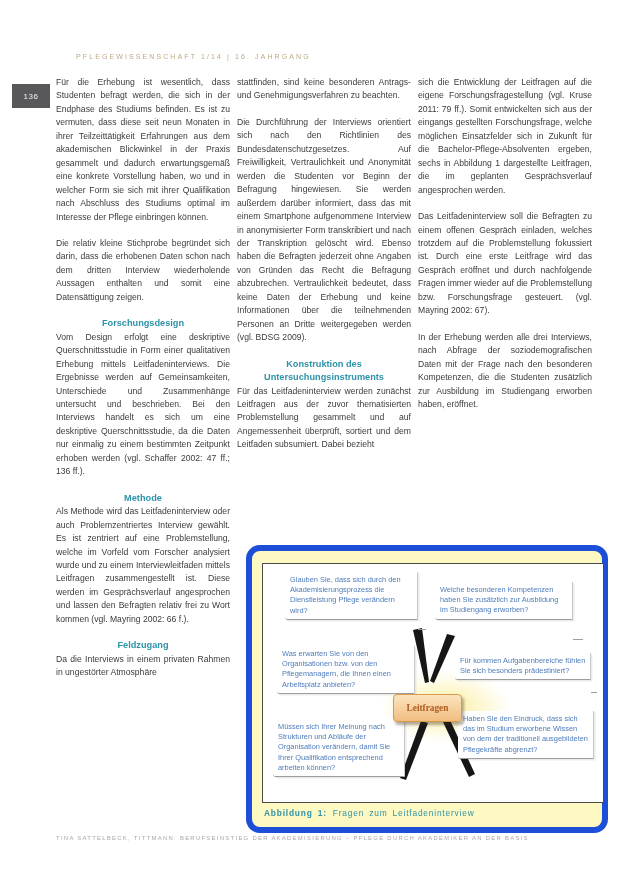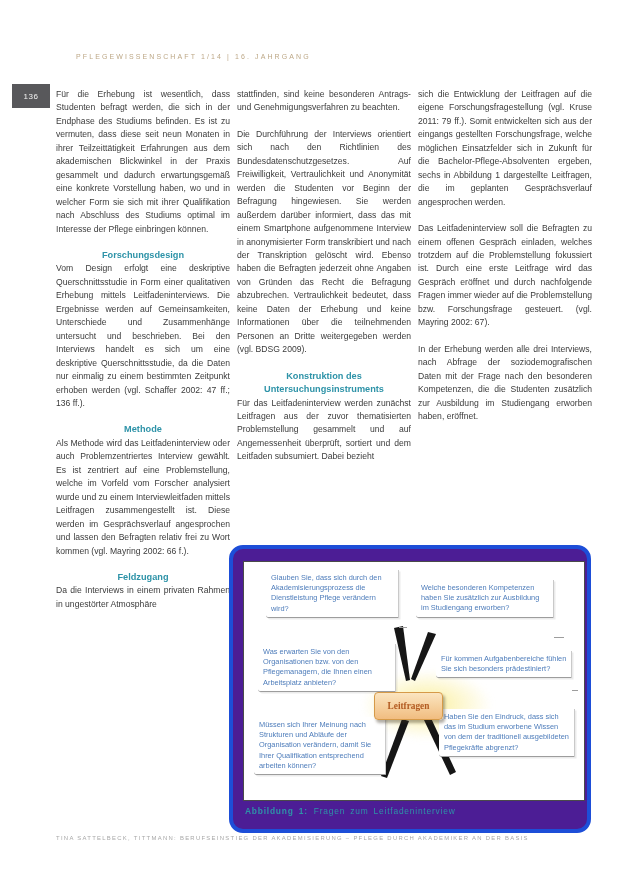--- a/index.html
+++ b/index.html
@@ -10,33 +10,33 @@
   .running-header{position:absolute;left:76px;top:53px;font-size:7px;
     letter-spacing:2.1px;color:#bda887;text-transform:uppercase;white-space:nowrap;}
   .running-footer{position:absolute;left:56px;top:835px;font-size:5.9px;
     letter-spacing:1.3px;color:#a8a8a8;white-space:nowrap;text-transform:uppercase;}
 
   .page-badge{position:absolute;left:12px;top:84px;width:38px;height:24px;
     background:#58585b;color:#f2f2f2;display:flex;align-items:center;
     justify-content:center;font-size:8px;letter-spacing:.5px;}
 
   
-  .col{position:absolute;top:88px;width:174px;font-size:8.6px;line-height:13.45px;
+  .col{position:absolute;top:76px;width:174px;font-size:8.6px;line-height:13.45px;
     text-align:justify;color:#3b3b3b;hyphens:auto;}
   .col-1{left:56px;}
   .col-2{left:237px;}
   .col-3{left:418px;}
   .col p{margin:0 0 13px 0;}
   .col h3{margin:13px 0 0 0;font-size:9.2px;line-height:13.45px;font-weight:600;
     color:#2e93a8;text-align:center;}
   .col h3 + p{margin-top:0;}
 
   
-  .figure-box{position:absolute;left:229px;top:545px;width:362px;height:288px;
-    border:4px solid #1d4ed8;border-radius:14px;background:#4c1d95;box-sizing:border-box;}
+  .figure-box{position:absolute;left:246px;top:545px;width:362px;height:288px;
+    border:6px solid #1d4ed8;border-radius:14px;background:#fef9c3;box-sizing:border-box;}
   .diagram{position:absolute;left:10px;top:12px;width:340px;height:238px;
     border:1px solid #4a4a4a;background:#fff;}
   .halo{position:absolute;left:118px;top:108px;width:130px;height:70px;
     background:radial-gradient(closest-side,rgba(250,238,150,.95),rgba(250,238,150,0));
     filter:blur(3px);}
   .branches{position:absolute;left:0;top:0;width:340px;height:238px;}
   .qbox{position:absolute;background:#fff;color:#4d7cba;font-size:7.4px;
     line-height:10.2px;padding:3px 4px 3px 5px;box-sizing:border-box;
     border-bottom:1.4px solid #9d9d9d;border-right:1px solid #c9c9c9;
     border-bottom-left-radius:3px;box-shadow:1.5px 1.5px 0 rgba(0,0,0,0.08);}
@@ -57,20 +57,21 @@
 </style>
 </head>
 <body>
 
 <div class="running-header">Pflegewissenschaft 1/14 | 16. Jahrgang</div>
 
 <div class="page-badge">136</div>
 
 <div class="col col-1">
   <p>Für die Erhebung ist wesentlich, dass Studenten befragt werden, die sich in der Endphase des Studiums befinden. Es ist zu vermuten, dass diese seit neun Monaten in ihrer Teilzeittätigkeit Erfahrungen aus dem akademischen Blickwinkel in der Praxis gesammelt und dadurch erwartungsgemäß eine konkrete Vorstellung haben, wo und in welcher Form sie sich mit ihrer Qualifikation nach Abschluss des Studiums optimal im Interesse der Pflege einbringen können.</p>
+  <p>Die relativ kleine Stichprobe begründet sich darin, dass die erhobenen Daten schon nach dem dritten Interview wiederholende Aussagen enthalten und somit eine Datensättigung zeigen.</p>
   <h3>Forschungsdesign</h3>
   <p>Vom Design erfolgt eine deskriptive Querschnittsstudie in Form einer qualitativen Erhebung mittels Leitfadeninterviews. Die Ergebnisse werden auf Gemeinsamkeiten, Unterschiede und Zusammenhänge untersucht und beschrieben. Bei den Interviews handelt es sich um eine deskriptive Querschnittsstudie, da die Daten nur einmalig zu einem bestimmten Zeitpunkt erhoben werden (vgl. Schaffer 2002: 47 ff.; 136 ff.).</p>
   <h3>Methode</h3>
   <p>Als Methode wird das Leitfadeninterview oder auch Problemzentriertes Interview gewählt. Es ist zentriert auf eine Problemstellung, welche im Vorfeld vom Forscher analysiert wurde und zu einem Interviewleitfaden mittels Leitfragen zusammengestellt ist. Diese werden im Gesprächsverlauf angesprochen und lassen den Befragten relativ frei zu Wort kommen (vgl. Mayring 2002: 66 f.).</p>
   <h3>Feldzugang</h3>
   <p>Da die Interviews in einem privaten Rahmen in ungestörter Atmosphäre</p>
 </div>
 
 <div class="col col-2">
   <p>stattfinden, sind keine besonderen Antrags- und Genehmigungsverfahren zu beachten.</p>

